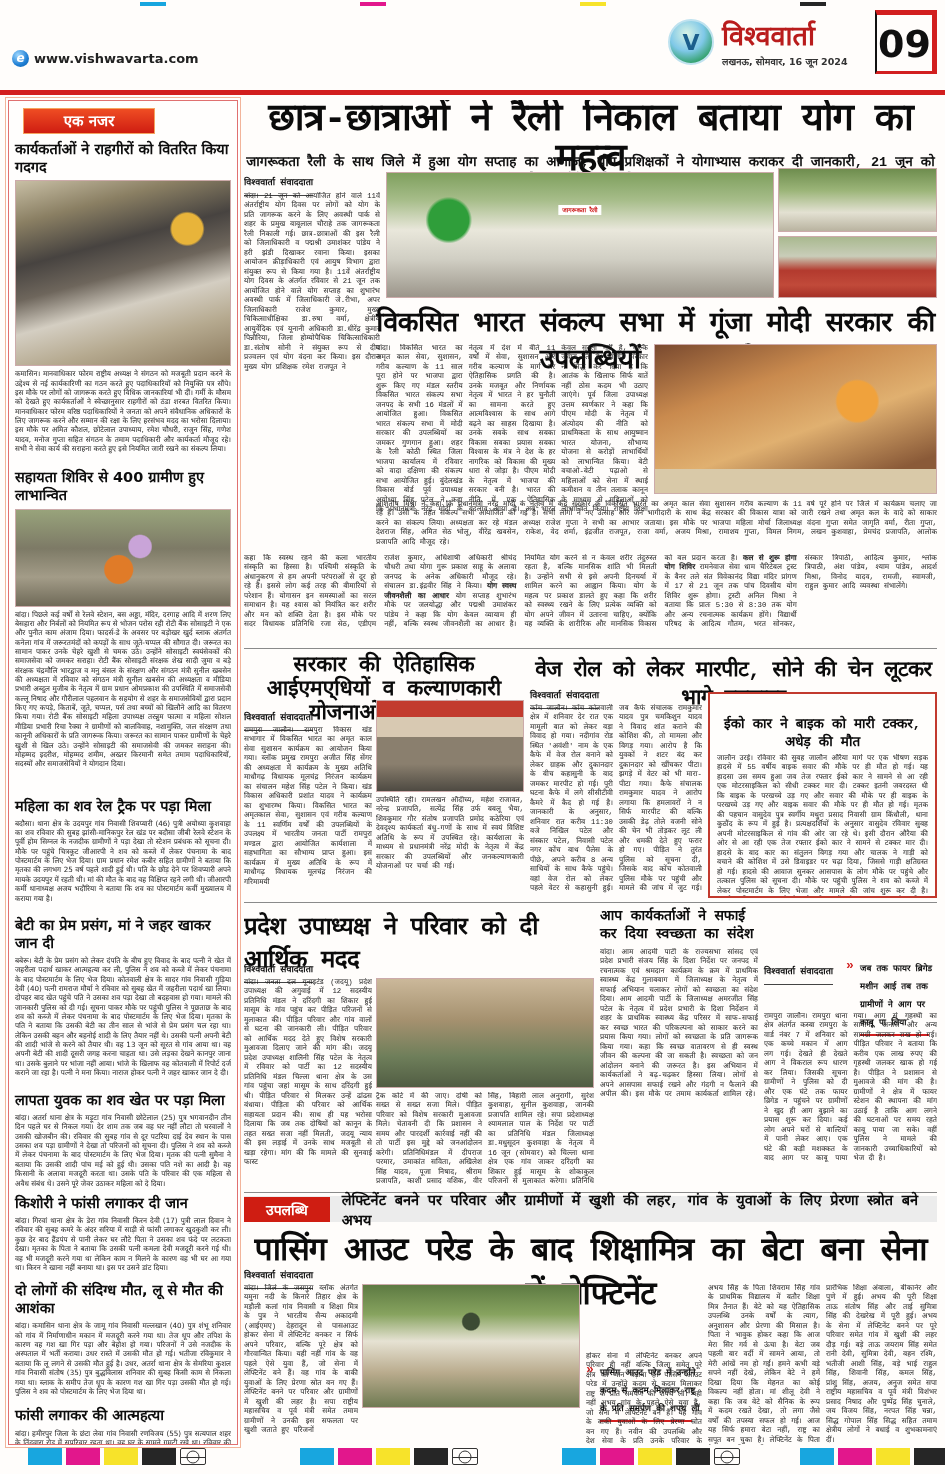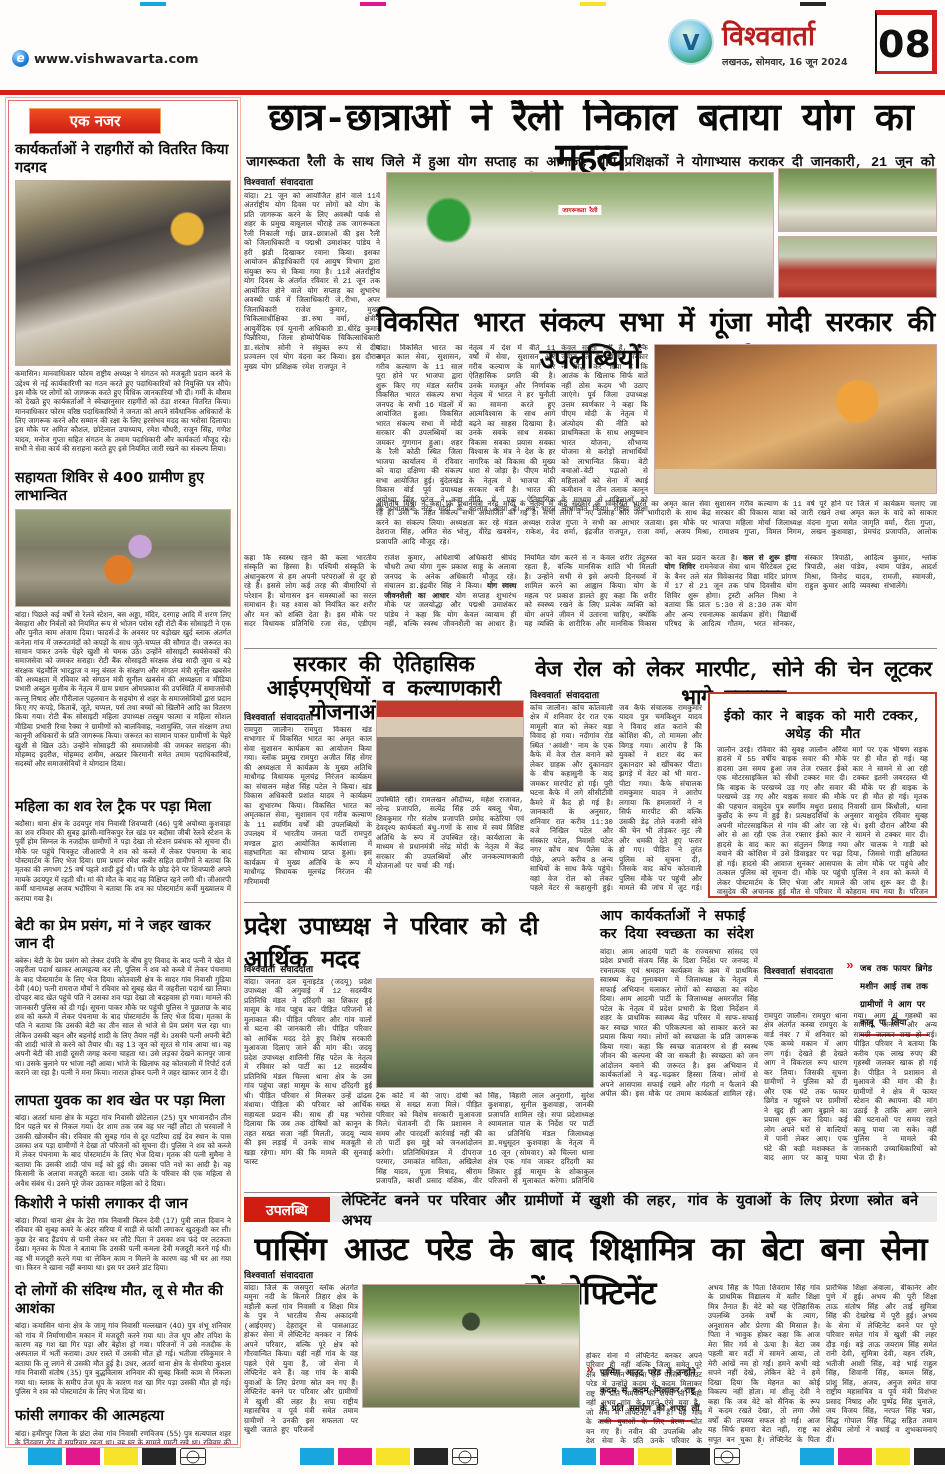--- a/index.html
+++ b/index.html
@@ -22,31 +22,31 @@
   .brandname { font-size:27px; font-weight:900; color:#b91c1c; }
   .dateline { font-size:9.5px; font-weight:bold; color:#333; margin-top:2px; }
   .pagenum { position:absolute; right:0; top:2px; width:62px; height:64px; border-top:5px solid #d21f1f; border-right:5px solid #d21f1f; border-bottom:3px solid #d21f1f; border-left:2px solid #111; font-size:38px; font-weight:900; text-align:center; line-height:58px; color:#101010; }
   .redrule { position:absolute; top:90px; left:0; width:945px; height:5px; background:#d21f1f; }
 
   
   .content { position:absolute; top:100px; left:8px; width:929px; height:1345px; display:flex; gap:6px; }
 
   
   .sidebar { width:230px; height:1345px; border:1px solid #e07070; box-shadow:0 0 0 2px #fff,0 0 0 3px #f2b49a; padding:5px 6px; overflow:hidden; background:#fffefd; }
-  .eknazar { width:132px; height:26px; background:linear-gradient(180deg,#ef4d23,#cf1d12); border:1px solid #f5a35f; color:#fff; font-weight:900; font-size:15px; text-align:center; line-height:24px; margin:2px 0 6px 14px; }
+  .eknazar { width:132px; height:26px; background:linear-gradient(180deg,#ef4d23,#cf1d12); border:1px solid #f5a35f; color:#fff; font-weight:900; font-size:15px; text-align:center; line-height:24px; margin:2px 0 6px 8px; }
   .sb-h { font-size:14.5px; font-weight:900; color:#0d0d0d; line-height:1.25; margin:5px 0 4px; }
   .sb-t { font-size:7.2px; line-height:1.3; text-align:justify; color:#222; overflow:hidden; }
   .ph { position:relative; width:100%; background:#9aa38a; overflow:hidden; border:1px solid #caa; }
   .ph .pbanner { position:absolute; left:50%; top:26%; transform:translateX(-50%); background:#fff; color:#c11; font-size:6px; font-weight:bold; padding:1px 4px; white-space:nowrap; }
 
   
   .main { position:relative; width:693px; height:1345px; overflow:hidden; }
   .abs { position:absolute;font-family:Liberation Mono, monospace; }
   .t { font-size:7.3px; line-height:1.3; text-align:justify; color:#222; overflow:hidden; }
-  .byline { font-size:9px; font-weight:bold; color:#111; border-bottom:1px solid #444; display:inline-block; padding-bottom:1px; }
+  .byline { font-size:9px; font-weight:bold; color:#111; border-bottom:1px solid #444; display:inline-block; padding-bottom:7px; }
   .colhead { font-weight:900; }
   .hrline { position:absolute; left:0; width:693px; border-top:1px solid #8a8a8a; }
   .quote { position:relative; padding-left:14px; }
   .quote .qmark { position:absolute; left:0; top:0; color:#d21f1f; font-weight:900; font-size:13px; }
   .quote .qtext { font-size:8.6px; font-weight:900; line-height:1.35; color:#111; }
   .quote .qrule { border-bottom:2px solid #d21f1f; margin-top:4px; width:90%; }
 
   
   .p-sharbat { background-image:radial-gradient(circle at 80% 26%,#e8b43a 0 7%,rgba(0,0,0,0) 8%),linear-gradient(165deg,#c8bfa5 0%,#8a7f63 18%,#474340 36%,#6e665c 50%,#d4cec2 64%,#b5a98f 80%,#8c7b5e 100%); }
   .p-shivir { background-image:radial-gradient(circle at 48% 62%,#e07b28 0 11%,rgba(0,0,0,0) 12%),radial-gradient(circle at 58% 38%,#c9a4d8 0 8%,rgba(0,0,0,0) 9%),linear-gradient(180deg,#98a37b,#7d7a66 40%,#a39c88 70%,#6f6a58); }
@@ -84,21 +84,21 @@
       <span class="eicon">e</span>
       <span class="siteurl">www.vishwavarta.com</span>
     </div>
     <div class="brandblock">
       <div class="logocircle">V</div>
       <div>
         <div class="brandname">विश्ववार्ता</div>
         <div class="dateline">लखनऊ,  सोमवार, 16 जून 2024</div>
       </div>
     </div>
-    <div class="pagenum">08</div>
+    <div class="pagenum">09</div>
   </header>
   <div class="redrule"></div>
 
   <div class="content">
 
     <aside class="sidebar">
       <div class="eknazar">एक नजर</div>
 
       <div class="sb-h">कार्यकर्ताओं ने राहगीरों को वितरित किया गदगद</div>
       <div class="ph p-sharbat" style="height:186px"></div>
@@ -158,21 +158,21 @@
       <h2 class="abs" style="top:554px;left:0;width:280px;font-size:21px;font-weight:900;text-align:center;line-height:1.15;color:#0b0b0b">सरकार की ऐतिहासिक आईएमए्धियों व कल्याणकारी योजनाओं पर चर्चा</h2>
       <span class="abs byline" style="top:610px;left:0">विश्ववार्ता संवाददाता</span>
       <div class="abs t" style="top:626px;left:0;width:128px;height:172px">रामपुरा जालौन। रामपुरा विकास खंड सभागार में विकसित भारत का अमृत काल सेवा सुशासन कार्यक्रम का आयोजन किया गया। ब्लॉक प्रमुख रामपुरा अजीत सिंह सेंगर की अध्यक्षता में कार्यक्रम के मुख्य अतिथि माधौगढ़ विधायक मूलचंद्र निरंजन कार्यक्रम का संचालन महेश सिंह पटेल ने किया। खंड विकास अधिकारी प्रशांत यादव ने कार्यक्रम का शुभारम्भ किया। विकसित भारत का अमृतकाल सेवा, सुशासन एवं गरीब कल्याण के 11 स्वर्णिम वर्षों की उपलब्धियों के उपलक्ष्य में भारतीय जनता पार्टी रामपुरा मण्डल द्वारा आयोजित कार्यशाला में सहभागिता का सौभाग्य प्राप्त हुआ। इस कार्यक्रम में मुख्य अतिथि के रूप में माधौगढ़ विधायक मूलचंद्र निरंजन की गरिमामयी</div>
       <div class="abs ph p-charcha" style="left:132px;top:600px;width:148px;height:92px"></div>
       <div class="abs t" style="top:696px;left:132px;width:148px;height:102px">उपस्थिति रही। रामलखन औदीच्य, महेश राजावत, नरेन्द्र प्रजापति, सत्येंद्र सिंह उर्फ बबलू भैया, शिवकुमार गौर संतोष प्रजापति प्रमोद कठेरिया एवं देवदृश्य कार्यकर्ता बंधु-गणों के साथ में स्वयं विशिष्ट अतिथि के रूप में उपस्थित रहे। कार्यशाला के माध्यम से प्रधानमंत्री नरेंद्र मोदी के नेतृत्व में केंद्र सरकार की उपलब्धियों और जनकल्याणकारी योजनाओं पर चर्चा की गई।</div>
 
       <h2 class="abs" style="top:554px;left:286px;width:407px;font-size:21px;font-weight:900;text-align:center;letter-spacing:-.5px;color:#0b0b0b">वेज रोल को लेकर मारपीट, सोने की चेन लूटकर भागे हमलावर</h2>
       <span class="abs byline" style="top:588px;left:286px">विश्ववार्ता संवाददाता</span>
       <div class="abs t" style="top:604px;left:286px;width:172px;height:194px;column-count:2;column-gap:6px">कोंच जालौन। कोंच कोतवाली क्षेत्र में शनिवार देर रात एक मामूली बात को लेकर बड़ा विवाद हो गया। नदीगांव रोड स्थित 'अवंशी' नाम के एक कैफे में वेज रोल बनाने को लेकर ग्राहक और दुकानदार के बीच कहासुनी के बाद जमकर मारपीट हो गई। पूरी घटना कैफे में लगे सीसीटीवी कैमरे में कैद हो गई है। जानकारी के अनुसार, शनिवार रात करीब 11:30 बजे निखिल पटेल और संस्कार पटेल, निवासी पटेल नगर कोंच बाथ पैलेस के पीछे, अपने करीब 8 अन्य साथियों के साथ कैफे पहुंचे। वहां वेज रोल को लेकर पहले वेटर से कहासुनी हुई। जब कैफे संचालक रामकुमार यादव पुत्र चमकिशुन यादव ने विवाद शांत कराने की कोशिश की, तो मामला और बिगड़ गया। आरोप है कि युवकों ने शटर बंद कर दुकानदार को खींचकर पीटा। झगड़े में वेटर को भी मारा-पीटा गया। कैफे संचालक रामकुमार यादव ने आरोप लगाया कि हमलावरों ने न सिर्फ मारपीट की बल्कि उसकी डेढ़ तोले वजनी सोने की चेन भी तोड़कर लूट ली और धमकी देते हुए फरार हो गए। पीड़ित ने तुरंत पुलिस को सूचना दी, जिसके बाद कोंच कोतवाली पुलिस मौके पर पहुंची और मामले की जांच में जुट गई। कोंच कोतवाली प्रभारी निरीक्षक विनय कुमार पांडेय ने बताया कि घटना की जानकारी मिलते ही पुलिस टीम मौके पर भेजी गई थी। मारपीट की घटना कैफे के सीसीटीवी में स्पष्ट रूप से दिखाई दे रही है। पुलिस ने फुटेज को कब्जे में लेकर जांच शुरू कर दी है और आरोपियों को पहचान कर गिरफ्तारी के प्रयास किए जा रहे हैं। फिलहाल पुलिस मामले को गंभीरता से लेते हुए जांच में जुटी है और जल्द ही मारपीट व लूटपाट करने वाले आरोपियों के खिलाफ सख्त कार्रवाई की जाएगी।</div>
 
-      <div class="abs" style="top:592px;left:464px;width:229px;height:206px;border:2px solid #c23a2e;padding:12px 7px;overflow:hidden;background:#fffefc">
+      <div class="abs" style="top:592px;left:464px;width:229px;height:206px;border:2px solid #c23a2e;padding:20px 7px;overflow:hidden;background:#fffefc">
         <div style="font-size:13.5px;font-weight:900;text-align:center;margin-bottom:4px;color:#0b0b0b">ईको कार ने बाइक को मारी टक्कर, अधेड़ की मौत</div>
         <div class="t" style="height:168px">जालौन उरई। रविवार की सुबह जालौन औरैया मार्ग पर एक भीषण सड़क हादसे में 55 वर्षीय बाइक सवार की मौके पर ही मौत हो गई। यह हादसा उस समय हुआ जब तेज रफ्तार ईको कार ने सामने से आ रही एक मोटरसाइकिल को सीधी टक्कर मार दी। टक्कर इतनी जबरदस्त थी कि बाइक के परखच्चे उड़ गए और सवार की मौके पर ही बाइक के परखच्चे उड़ गए और बाइक सवार की मौके पर ही मौत हो गई। मृतक की पहचान वासुदेव पुत्र स्वर्गीय मथुरा प्रसाद निवासी ग्राम किंधौली, थाना कुठौंद के रूप में हुई है। प्रत्यक्षदर्शियों के अनुसार वासुदेव रविवार सुबह अपनी मोटरसाइकिल से गांव की ओर जा रहे थे। इसी दौरान औरैया की ओर से आ रही एक तेज रफ्तार ईको कार ने सामने से टक्कर मार दी। हादसे के बाद कार का संतुलन बिगड़ गया और चालक ने गाड़ी को बचाने की कोशिश में उसे डिवाइडर पर चढ़ा दिया, जिससे गाड़ी क्षतिग्रस्त हो गई। हादसे की आवाज सुनकर आसपास के लोग मौके पर पहुंचे और तत्काल पुलिस को सूचना दी। मौके पर पहुंची पुलिस ने शव को कब्जे में लेकर पोस्टमार्टम के लिए भेजा और मामले की जांच शुरू कर दी है। वासुदेव की अचानक हुई मौत से परिवार में कोहराम मच गया है। परिजन रो-रोकर बेहाल हैं। पूरे गांव में शोक की लहर फैल गई है। ग्रामीणों ने दुर्घटनास्थल पर सुरक्षा व्यवस्था और सड़क पर गति नियंत्रण के उपायों की मांग की है, ताकि इस तरह की घटनाओं की पुनरावृत्ति न हो। वहीं पुलिस का कहना है कि वाहन को कब्जे में लेकर विधिक कार्यवाही शुरू कर दी गई है।</div>
       </div>
 
       <div class="hrline" style="top:802px"></div>
 
       <h2 class="abs" style="top:808px;left:0;width:350px;font-size:24px;font-weight:900;letter-spacing:-.5px;color:#0b0b0b">प्रदेश उपाध्यक्ष ने परिवार को दी आर्थिक मदद</h2>
       <span class="abs byline" style="top:862px;left:0">विश्ववार्ता संवाददाता</span>
       <div class="abs t" style="top:878px;left:0;width:128px;height:210px">बांदा। जनता दल यूनाइटेड (जदयू) प्रदेश उपाध्यक्ष की अगुवाई में 12 सदस्यीय प्रतिनिधि मंडल ने दरिंदगी का शिकार हुई मासूम के गांव पहुंच कर पीड़ित परिजनों से मुलाकात की। पीड़ित परिवार और गांव वालों से घटना की जानकारी ली। पीड़ित परिवार को आर्थिक मदद देते हुए विशेष सरकारी मुआवजा दिलाए जाने की मांग की। जदयू प्रदेश उपाध्यक्ष शालिनी सिंह पटेल के नेतृत्व में रविवार को पार्टी का 12 सदस्यीय प्रतिनिधि मंडल चिल्ला थाना क्षेत्र के उस गांव पहुंचा जहां मासूम के साथ दरिंदगी हुई थी। पीड़ित परिवार से मिलकर उन्हें ढांढस बंधाया। पीड़िता की परिवार को आर्थिक सहायता प्रदान की। साथ ही यह भरोसा दिलाया कि जब तक दोषियों को कानून के तहत सख्त सजा नहीं मिलती, जदयू न्याय की इस लड़ाई में उनके साथ मजबूती से खड़ा रहेगा। मांग की कि मामले की सुनवाई फास्ट</div>
       <div class="abs ph p-madad" style="left:132px;top:878px;width:218px;height:110px"></div>

